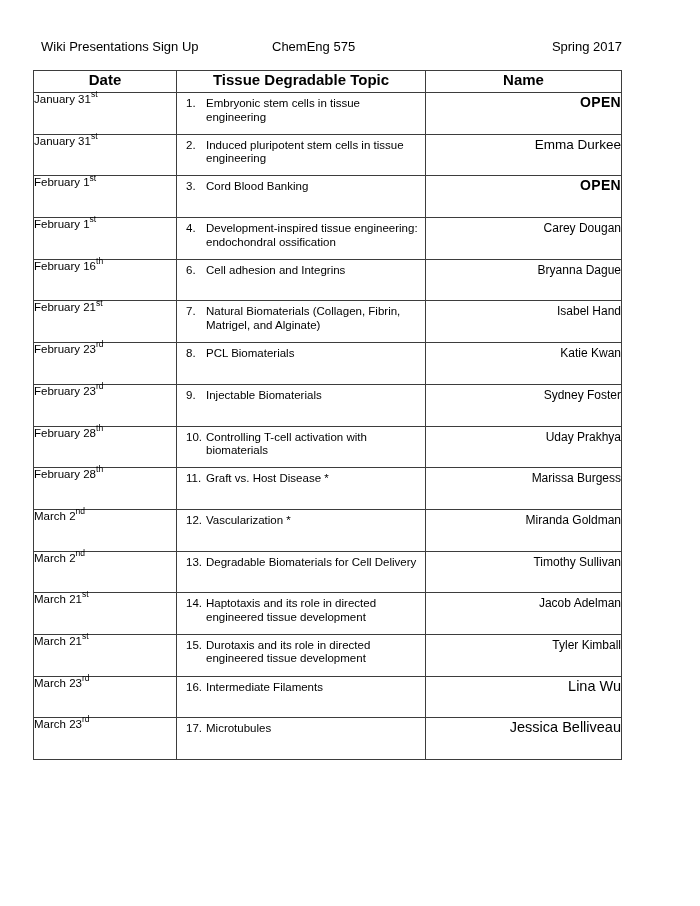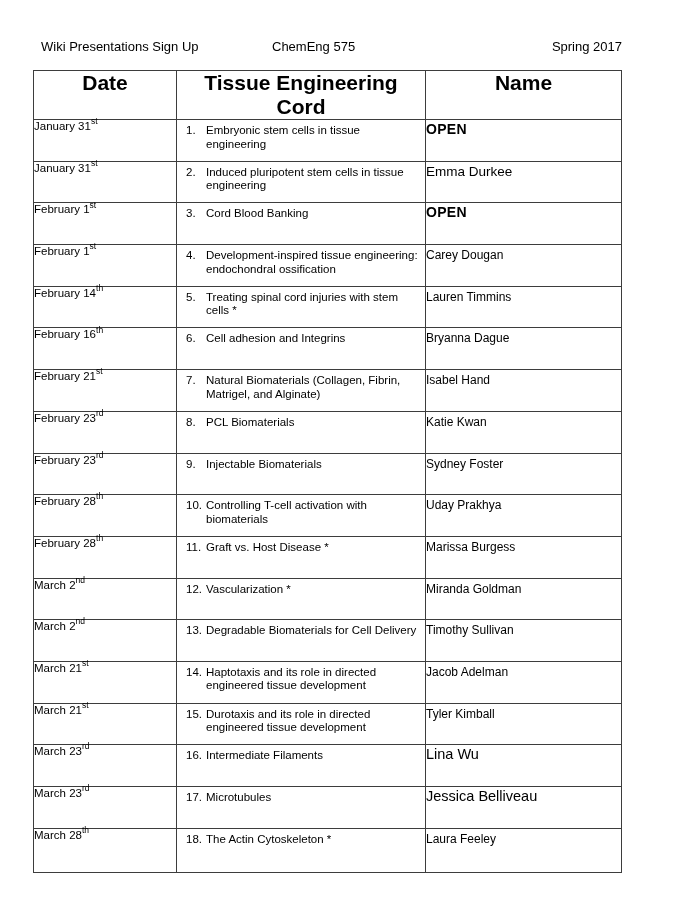--- a/index.html
+++ b/index.html
@@ -14,33 +14,33 @@
 
   table.signup{
     position:absolute;left:33px;top:70px;width:588px;
     border-collapse:collapse;table-layout:fixed;
   }
   table.signup th, table.signup td{
     border:1px solid #3d3d3d;padding:0;vertical-align:top;
   }
   col.c1{width:143px;} col.c2{width:249px;} col.c3{width:196px;}
   thead tr{height:22px;}
-  th{font-size:21px;font-weight:bold;text-align:center;vertical-align:middle;}
+  th{font-size:15px;font-weight:bold;text-align:center;vertical-align:middle;}
   tbody tr{height:41.7px;}
   tbody tr.last{height:44px;}
 
   td.c-date{font-size:11.5px;padding:4px 3px 0 7px;line-height:13px;}
   sup.ord{font-size:8.5px;position:relative;top:-1px;line-height:0;text-align:center;}
 
   td.c-topic{font-size:11.5px;}
   .topic-line{display:flex;padding:4px 6px 0 9px;line-height:13.5px;}
   .num{width:20px;flex-shrink:0;}
   .topic-text{flex:1;}
 
-  td.c-name{text-align:left;vertical-align:middle;}
+  td.c-name{text-align:right;vertical-align:middle;}
   .name-sm{font-size:12px;margin-top:20px;}
   .name-md{font-size:13.5px;}
   .name-lg{font-size:14.5px;}
   .name-open{font-size:14px;font-weight:bold;letter-spacing:0.3px;}
 </style>
 </head>
 <body>
 
 <div class="page">
 
@@ -52,21 +52,21 @@
 
   <table class="signup">
     <colgroup>
         <col class="c1">
         <col class="c2">
         <col class="c3">
       </colgroup>
     <thead>
       <tr>
         <th>Date</th>
-        <th>Tissue Engineering Cord</th>
+        <th>Tissue Degradable Topic</th>
         <th>Name</th>
       </tr>
     </thead>
     <tbody id="rows-body">
   <tr>
     <td class="c-date"><span class="date-text">January 31</span><sup class="ord">st</sup></td>
     <td class="c-topic">
       <div class="topic-line">
         <span class="num">1.</span>
         <span class="topic-text">Embryonic stem cells in tissue engineering</span>
@@ -101,30 +101,20 @@
     <td class="c-date"><span class="date-text">February 1</span><sup class="ord">st</sup></td>
     <td class="c-topic">
       <div class="topic-line">
         <span class="num">4.</span>
         <span class="topic-text">Development-inspired tissue engineering: endochondral ossification</span>
       </div>
     </td>
     <td class="c-name"><span class="name-text name-sm">Carey Dougan</span></td>
   </tr>
 
-  <tr>
-    <td class="c-date"><span class="date-text">February 14</span><sup class="ord">th</sup></td>
-    <td class="c-topic">
-      <div class="topic-line">
-        <span class="num">5.</span>
-        <span class="topic-text">Treating spinal cord injuries with stem cells *</span>
-      </div>
-    </td>
-    <td class="c-name"><span class="name-text name-sm">Lauren Timmins</span></td>
-  </tr>
 
   <tr>
     <td class="c-date"><span class="date-text">February 16</span><sup class="ord">th</sup></td>
     <td class="c-topic">
       <div class="topic-line">
         <span class="num">6.</span>
         <span class="topic-text">Cell adhesion and Integrins</span>
       </div>
     </td>
     <td class="c-name"><span class="name-text name-sm">Bryanna Dague</span></td>
@@ -244,26 +234,16 @@
     <td class="c-date"><span class="date-text">March 23</span><sup class="ord">rd</sup></td>
     <td class="c-topic">
       <div class="topic-line">
         <span class="num">17.</span>
         <span class="topic-text">Microtubules</span>
       </div>
     </td>
     <td class="c-name"><span class="name-text name-lg">Jessica Belliveau</span></td>
   </tr>
 
-  <tr class="last">
-    <td class="c-date"><span class="date-text">March 28</span><sup class="ord">th</sup></td>
-    <td class="c-topic">
-      <div class="topic-line">
-        <span class="num">18.</span>
-        <span class="topic-text">The Actin Cytoskeleton *</span>
-      </div>
-    </td>
-    <td class="c-name"><span class="name-text name-sm">Laura Feeley</span></td>
-  </tr>
 </tbody>
   </table>
 
 </div>
 
 </body></html>

